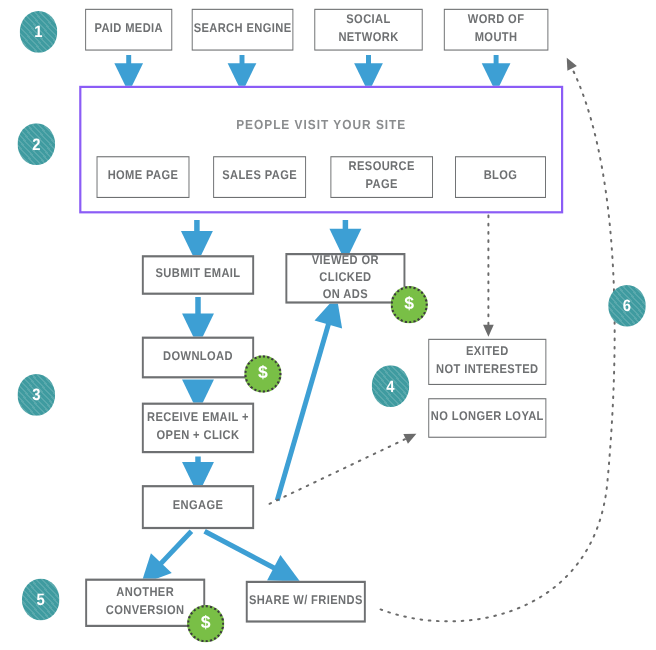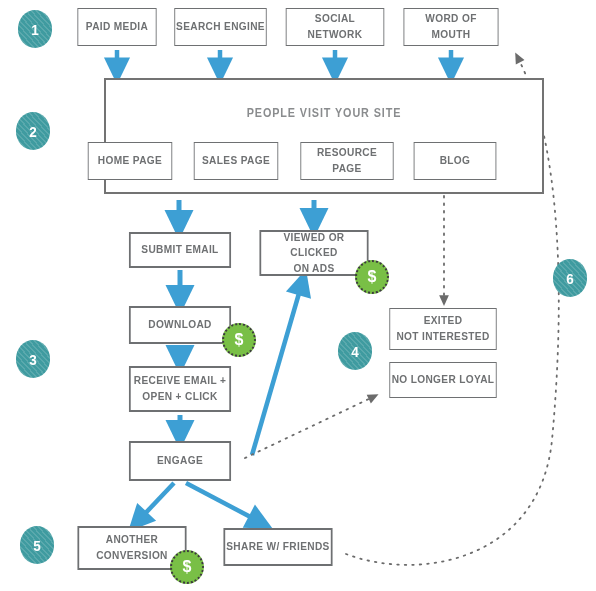--- a/index.html
+++ b/index.html
@@ -50,24 +50,23 @@
   .box.two-line {
     flex-direction: column;
   }
   .box.thin {
     border-width: 1.6px;
   }
   
   .group-box {
     position: absolute;
     box-sizing: border-box;
-    border: 2px solid #737373;
+    border: 2px solid #8b5cf6;
     background: #ffffff;
     z-index: 2;
-    margin-left: 32px;
   }
   .group-title {
     position: absolute;
     left: 0;
     right: 0;
     top: 26px;
     text-align: center;
     color: #8a8c8e;
     font-size: 12px;
     font-weight: 700;

